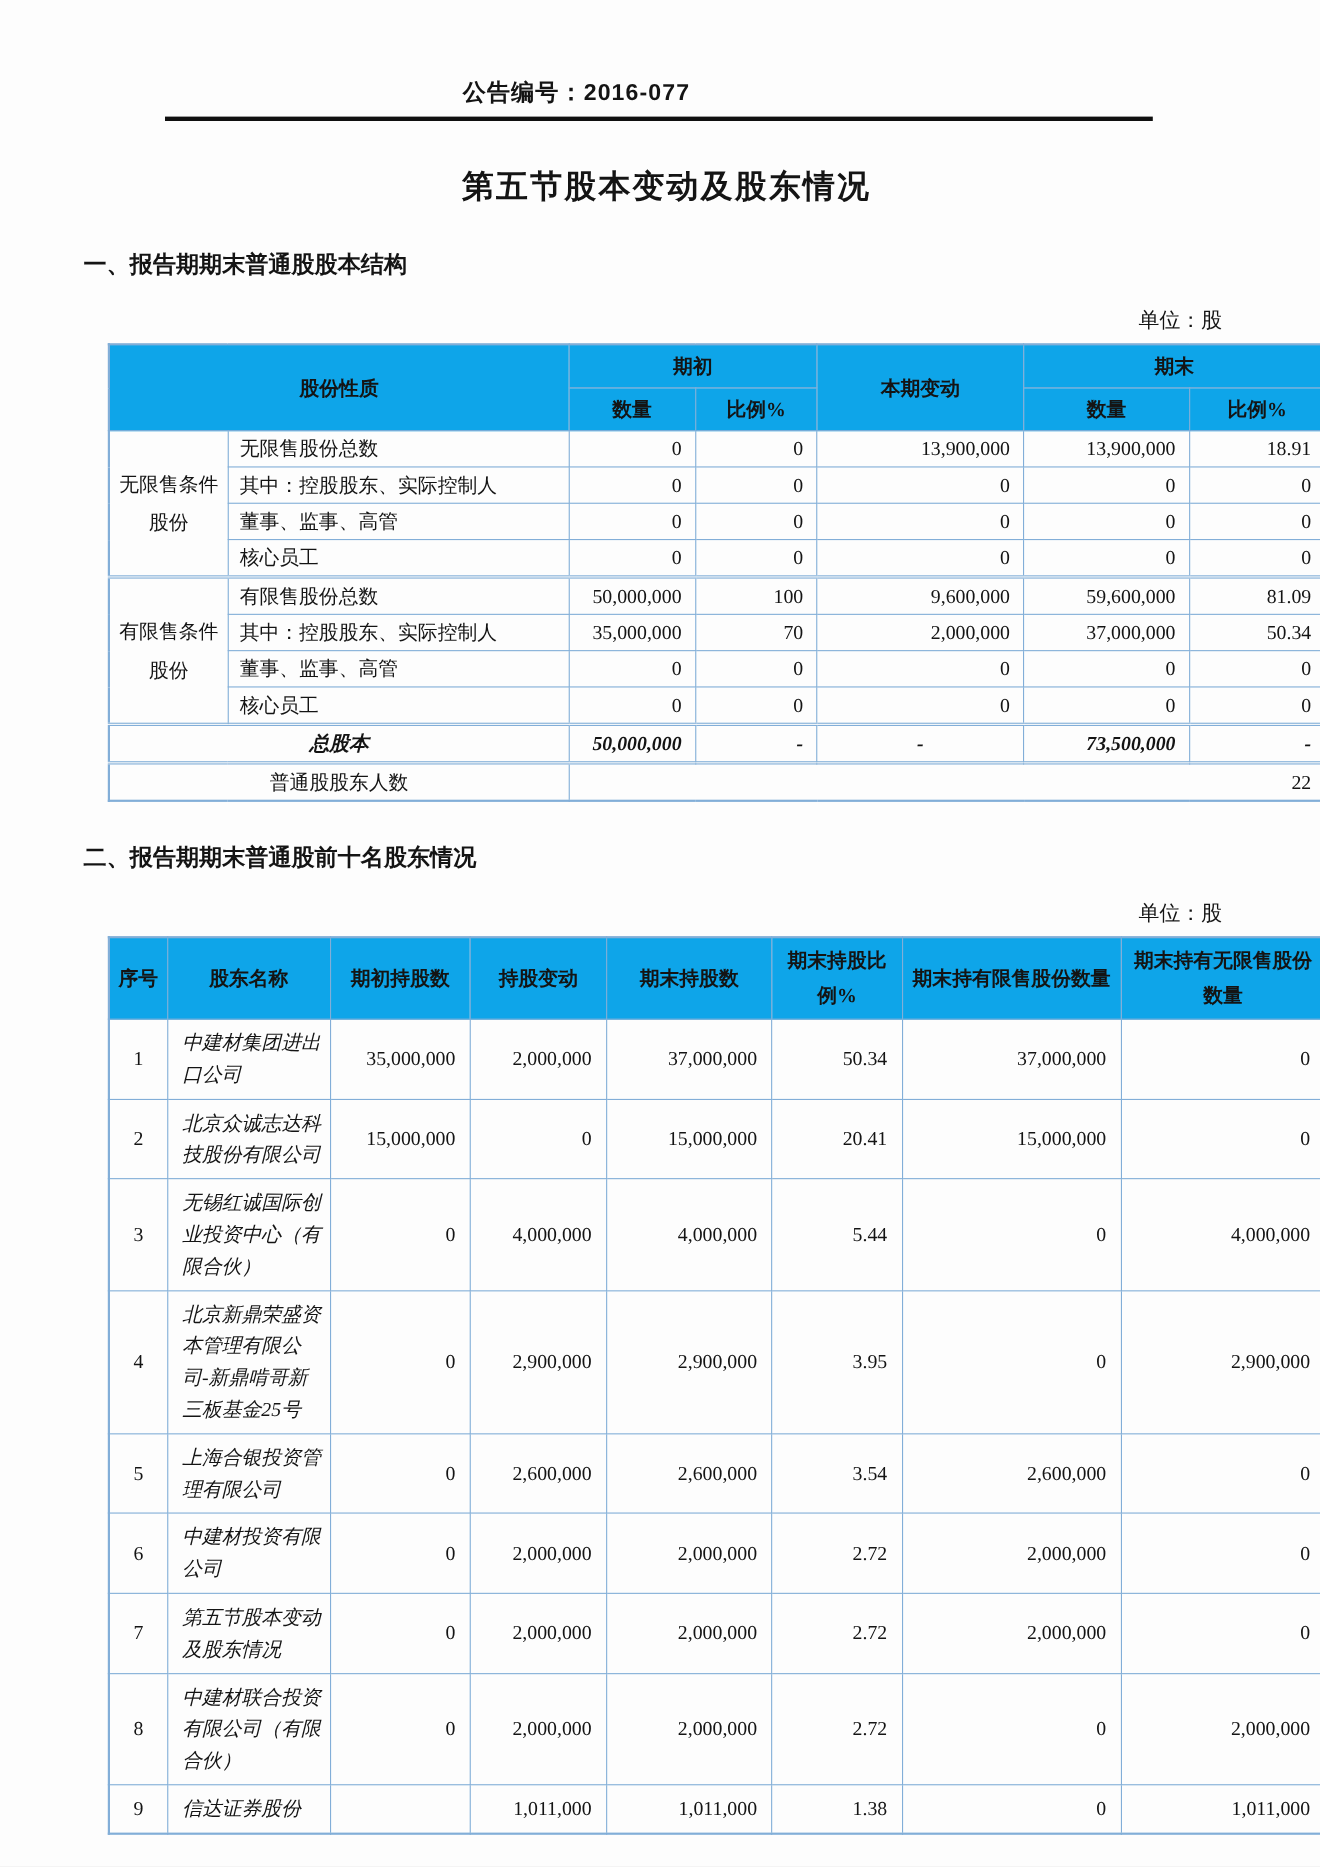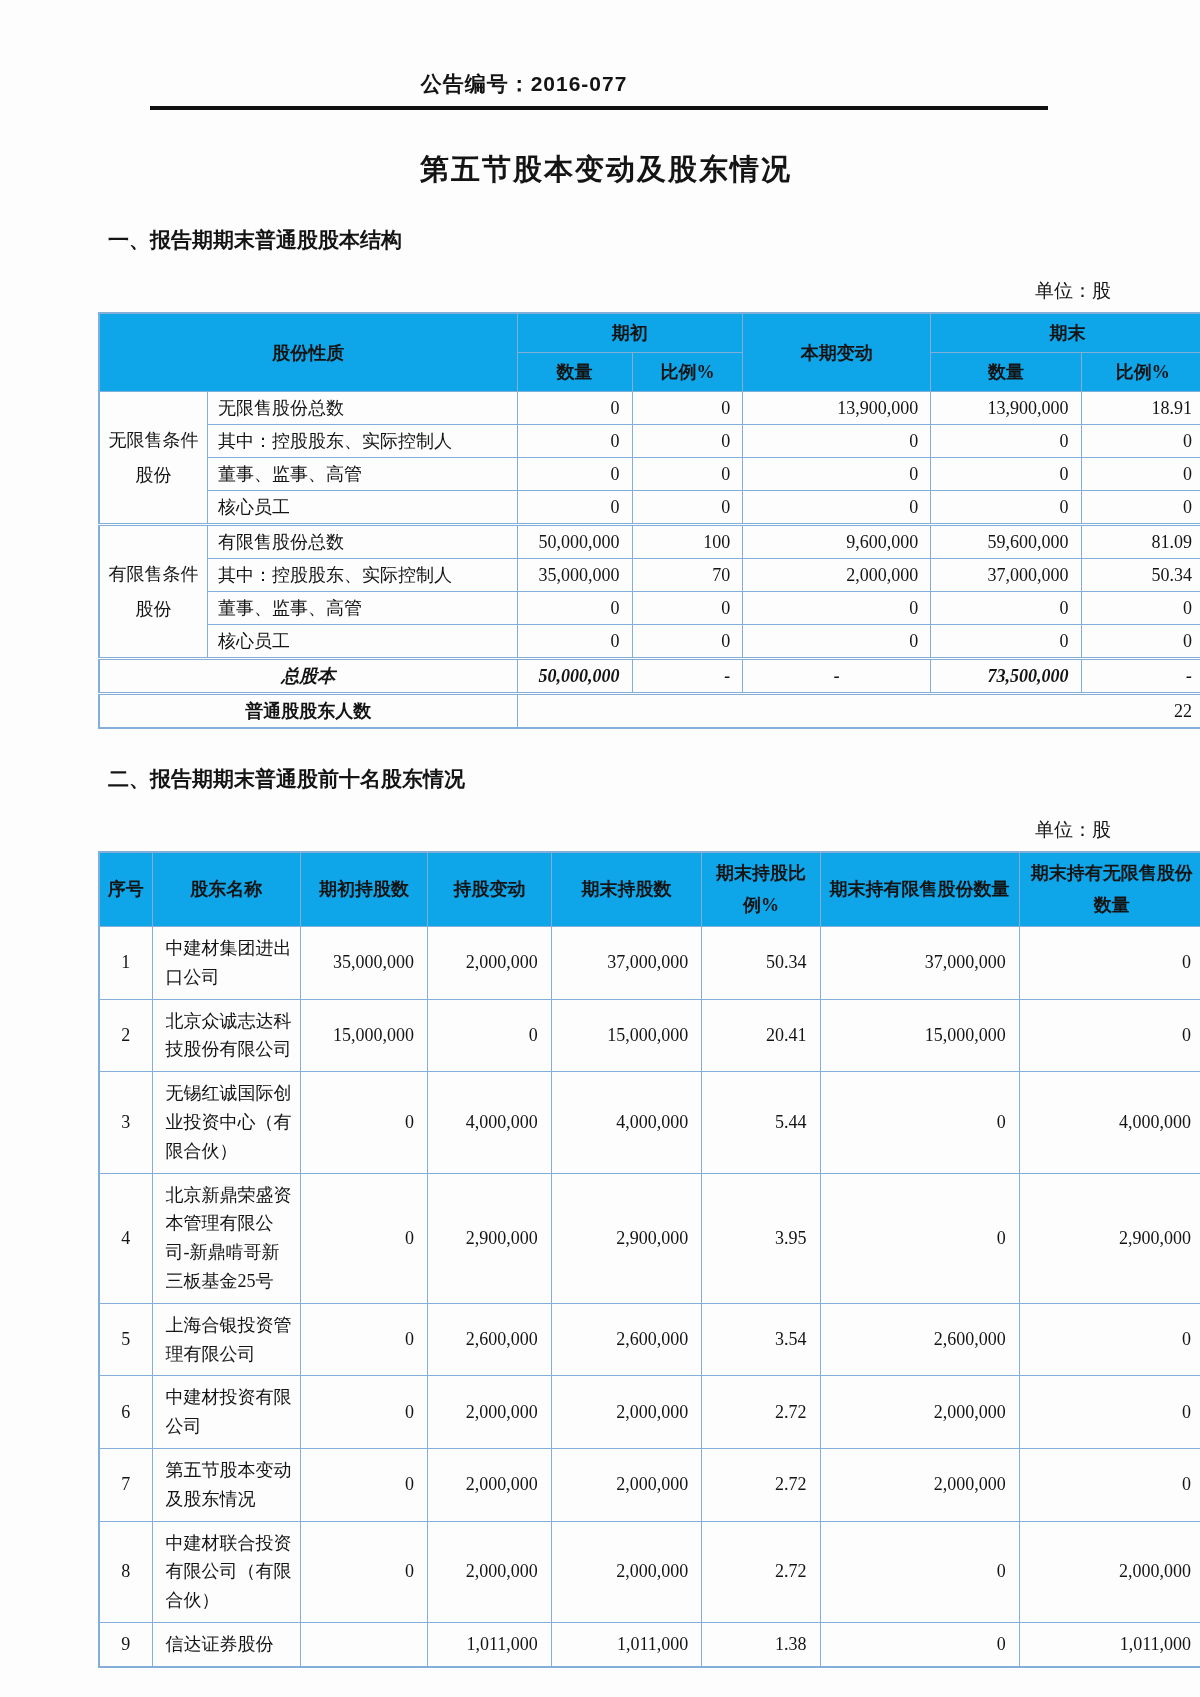--- a/index.html
+++ b/index.html
@@ -13,39 +13,39 @@
     padding-top:70px; margin-right:152px; text-align:center;
     font-family:"Liberation Sans","DejaVu Sans",sans-serif;
     font-weight:bold; font-size:21px; letter-spacing:1px;
   }
   .rule { margin-left:150px; margin-top:8px; width:898px; height:4px; background:#101010; }
   .doc-title {
     text-align:center; margin-top:40px; font-size:29px; font-weight:bold;
     font-family:"Liberation Sans","DejaVu Sans",sans-serif; letter-spacing:2px;padding-left:12px;
   }
   .sec-heading {
-    margin:36px 0 0 108px; font-size:21px; font-weight:bold;
+    margin:36px 0 0 76px; font-size:21px; font-weight:bold;
     font-family:"Liberation Sans","DejaVu Sans",sans-serif;
   }
   .content { margin-left:98px; width:1108px; }
   .unit-label { text-align:right; padding-right:95px; margin-top:24px; margin-bottom:8px; font-size:19px; }
   table { border-collapse:collapse; width:100%; table-layout:fixed; font-size:18px; }
   .t1, .t2 { border:2px solid #82aed8; }
   .t1 th, .t1 td, .t2 th, .t2 td { border:1px solid #82aed8; vertical-align:middle; }
   th.hdr { background:#0ea5e9; font-weight:bold; padding:7px 4px; }
   .t2 th.hdr { line-height:1.75; padding:5px 4px; }
   td.num { text-align:right; padding:4px 12px 4px 4px; }
   td.lbl { text-align:left; padding:4px 6px 4px 10px; }
   td.ctr { text-align:center; padding:4px; }
   th.grp { background:transparent; font-weight:normal; text-align:center; padding:4px 8px; word-break:break-all; line-height:1.9; }
   .t1 tbody td { height:31px; }
   tr.dbl > td, tr.dbl > th { border-top:3px double #82aed8; }
   tr.total td { font-weight:bold;font-style:italic; }
-  td.bold { font-weight:bold; }
-  .t2 td.name { text-align:left; padding:7px 4px 7px 13px; line-height:1.6; word-break:break-all; }
+  td.bold { font-weight:normal; }
+  .t2 td.name { text-align:left; padding:7px 4px 7px 13px; line-height:1.6; word-break:break-all;font-style:italic; }
   .t2 td.idx { text-align:center; }
   .t2 td.num { padding:4px 13px 4px 4px; }
 </style>
 </head>
 <body>
 
 <div class="page">
 
   <div class="ann-row">公告编号：2016-077</div>
   <div class="rule"></div>

